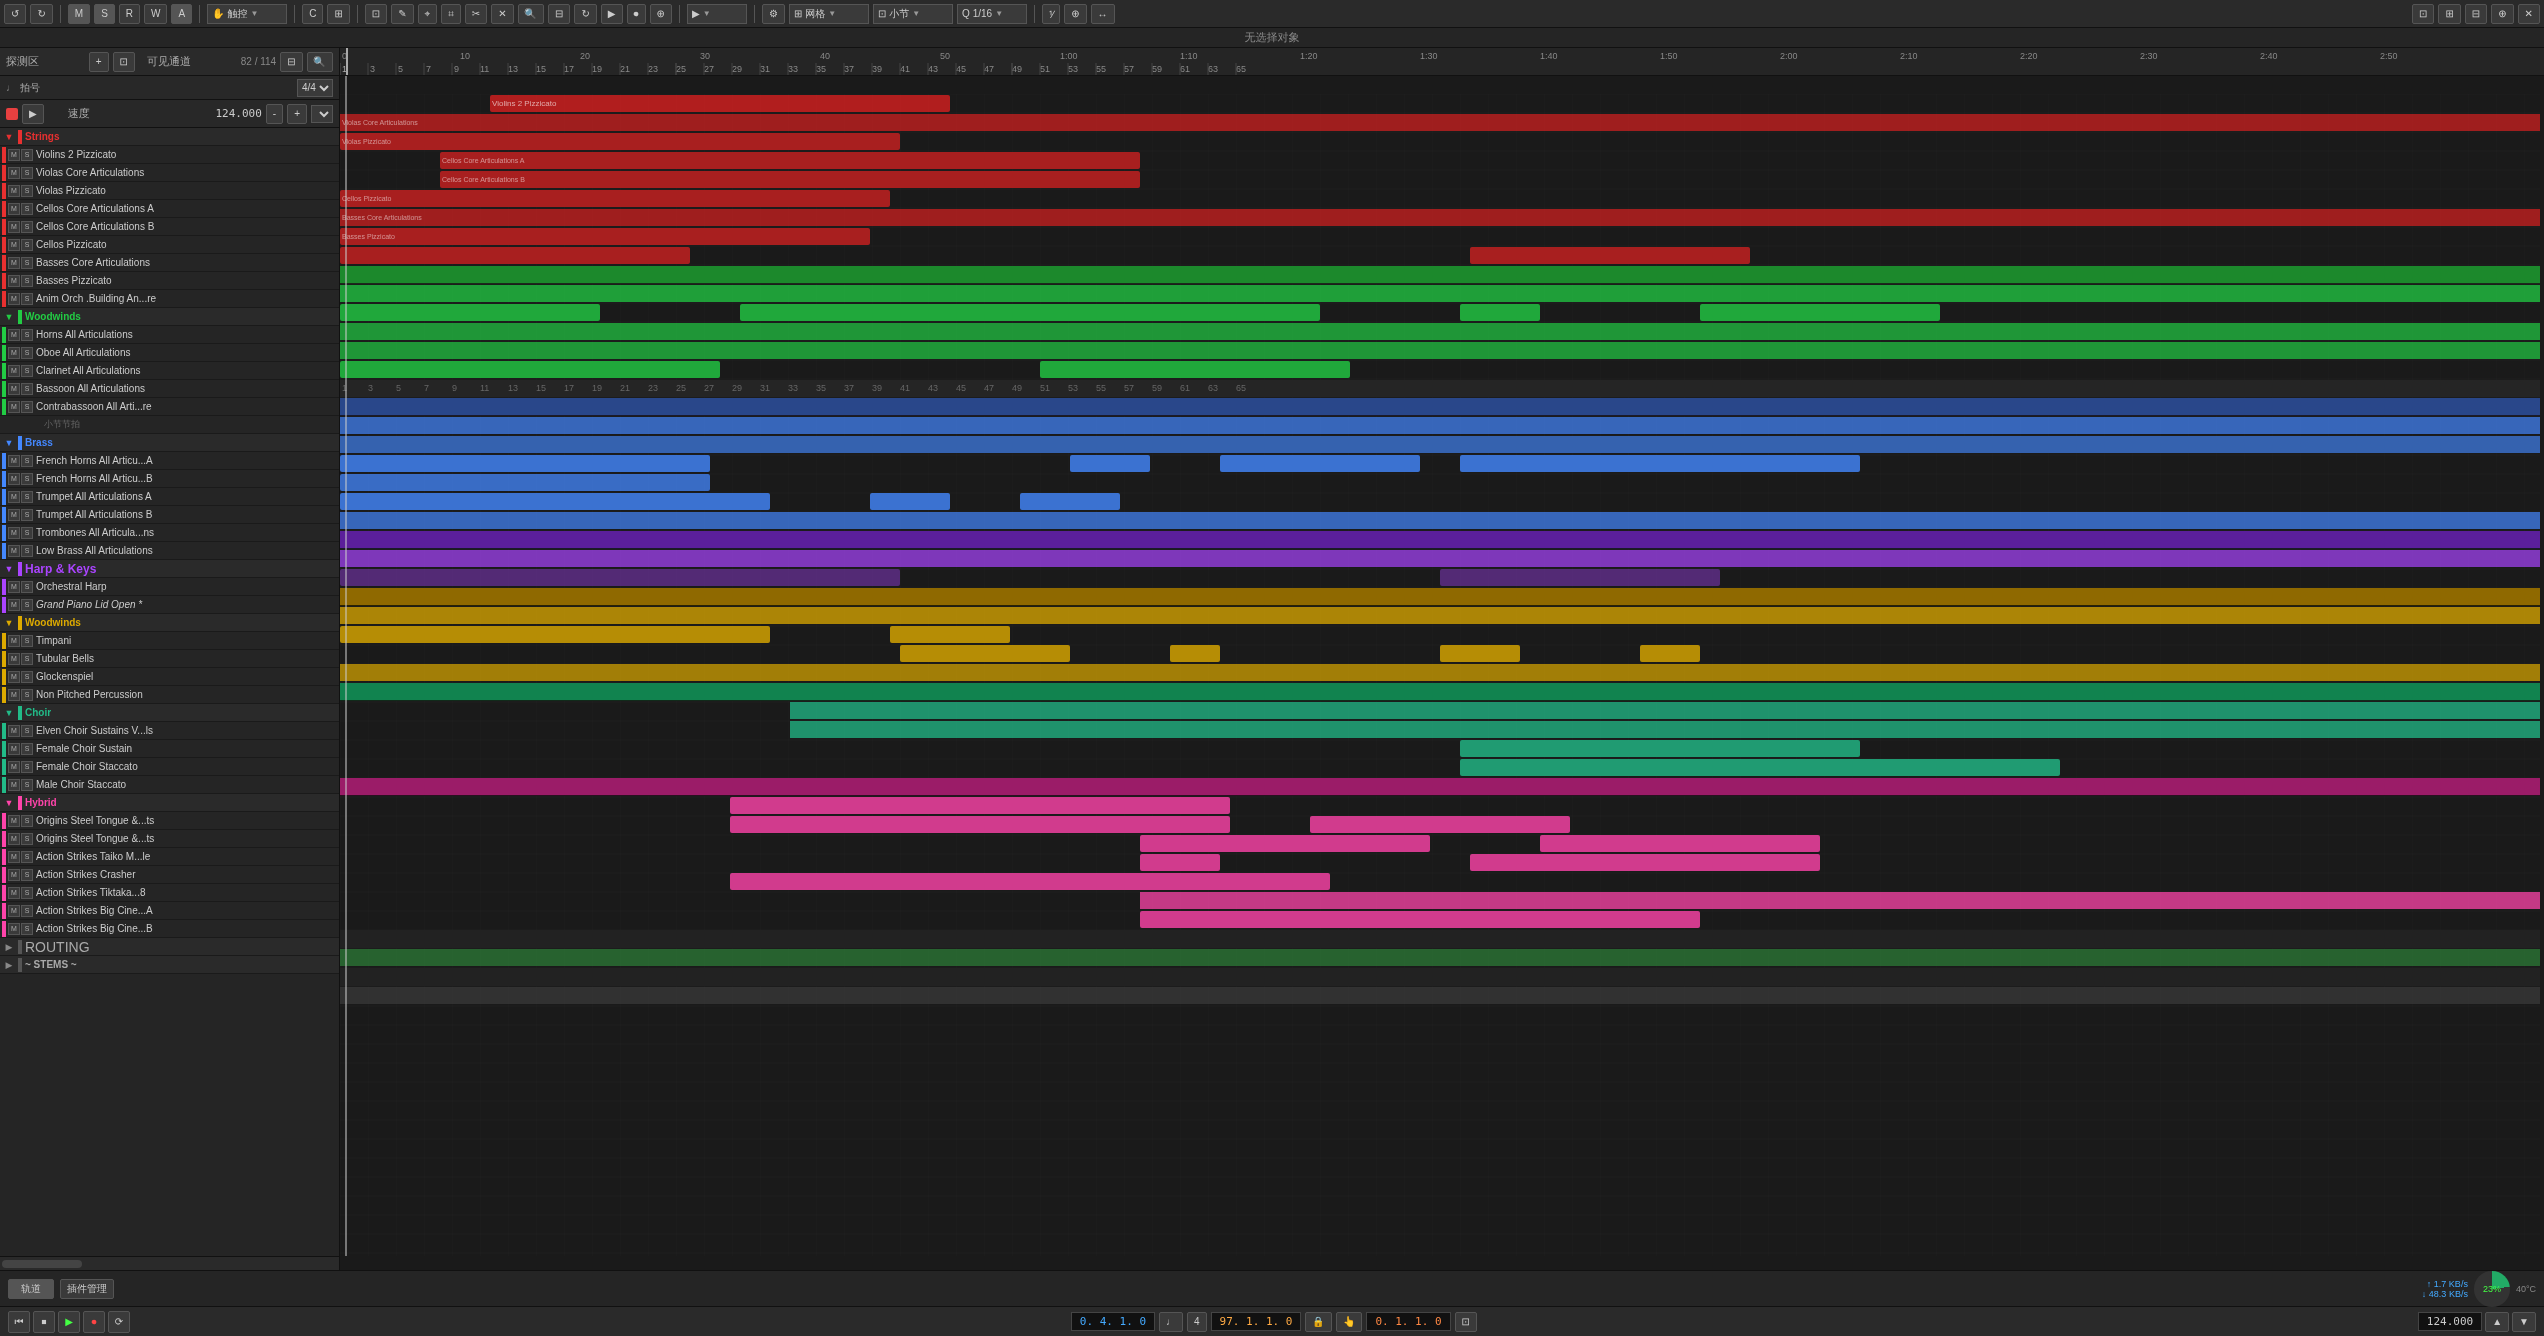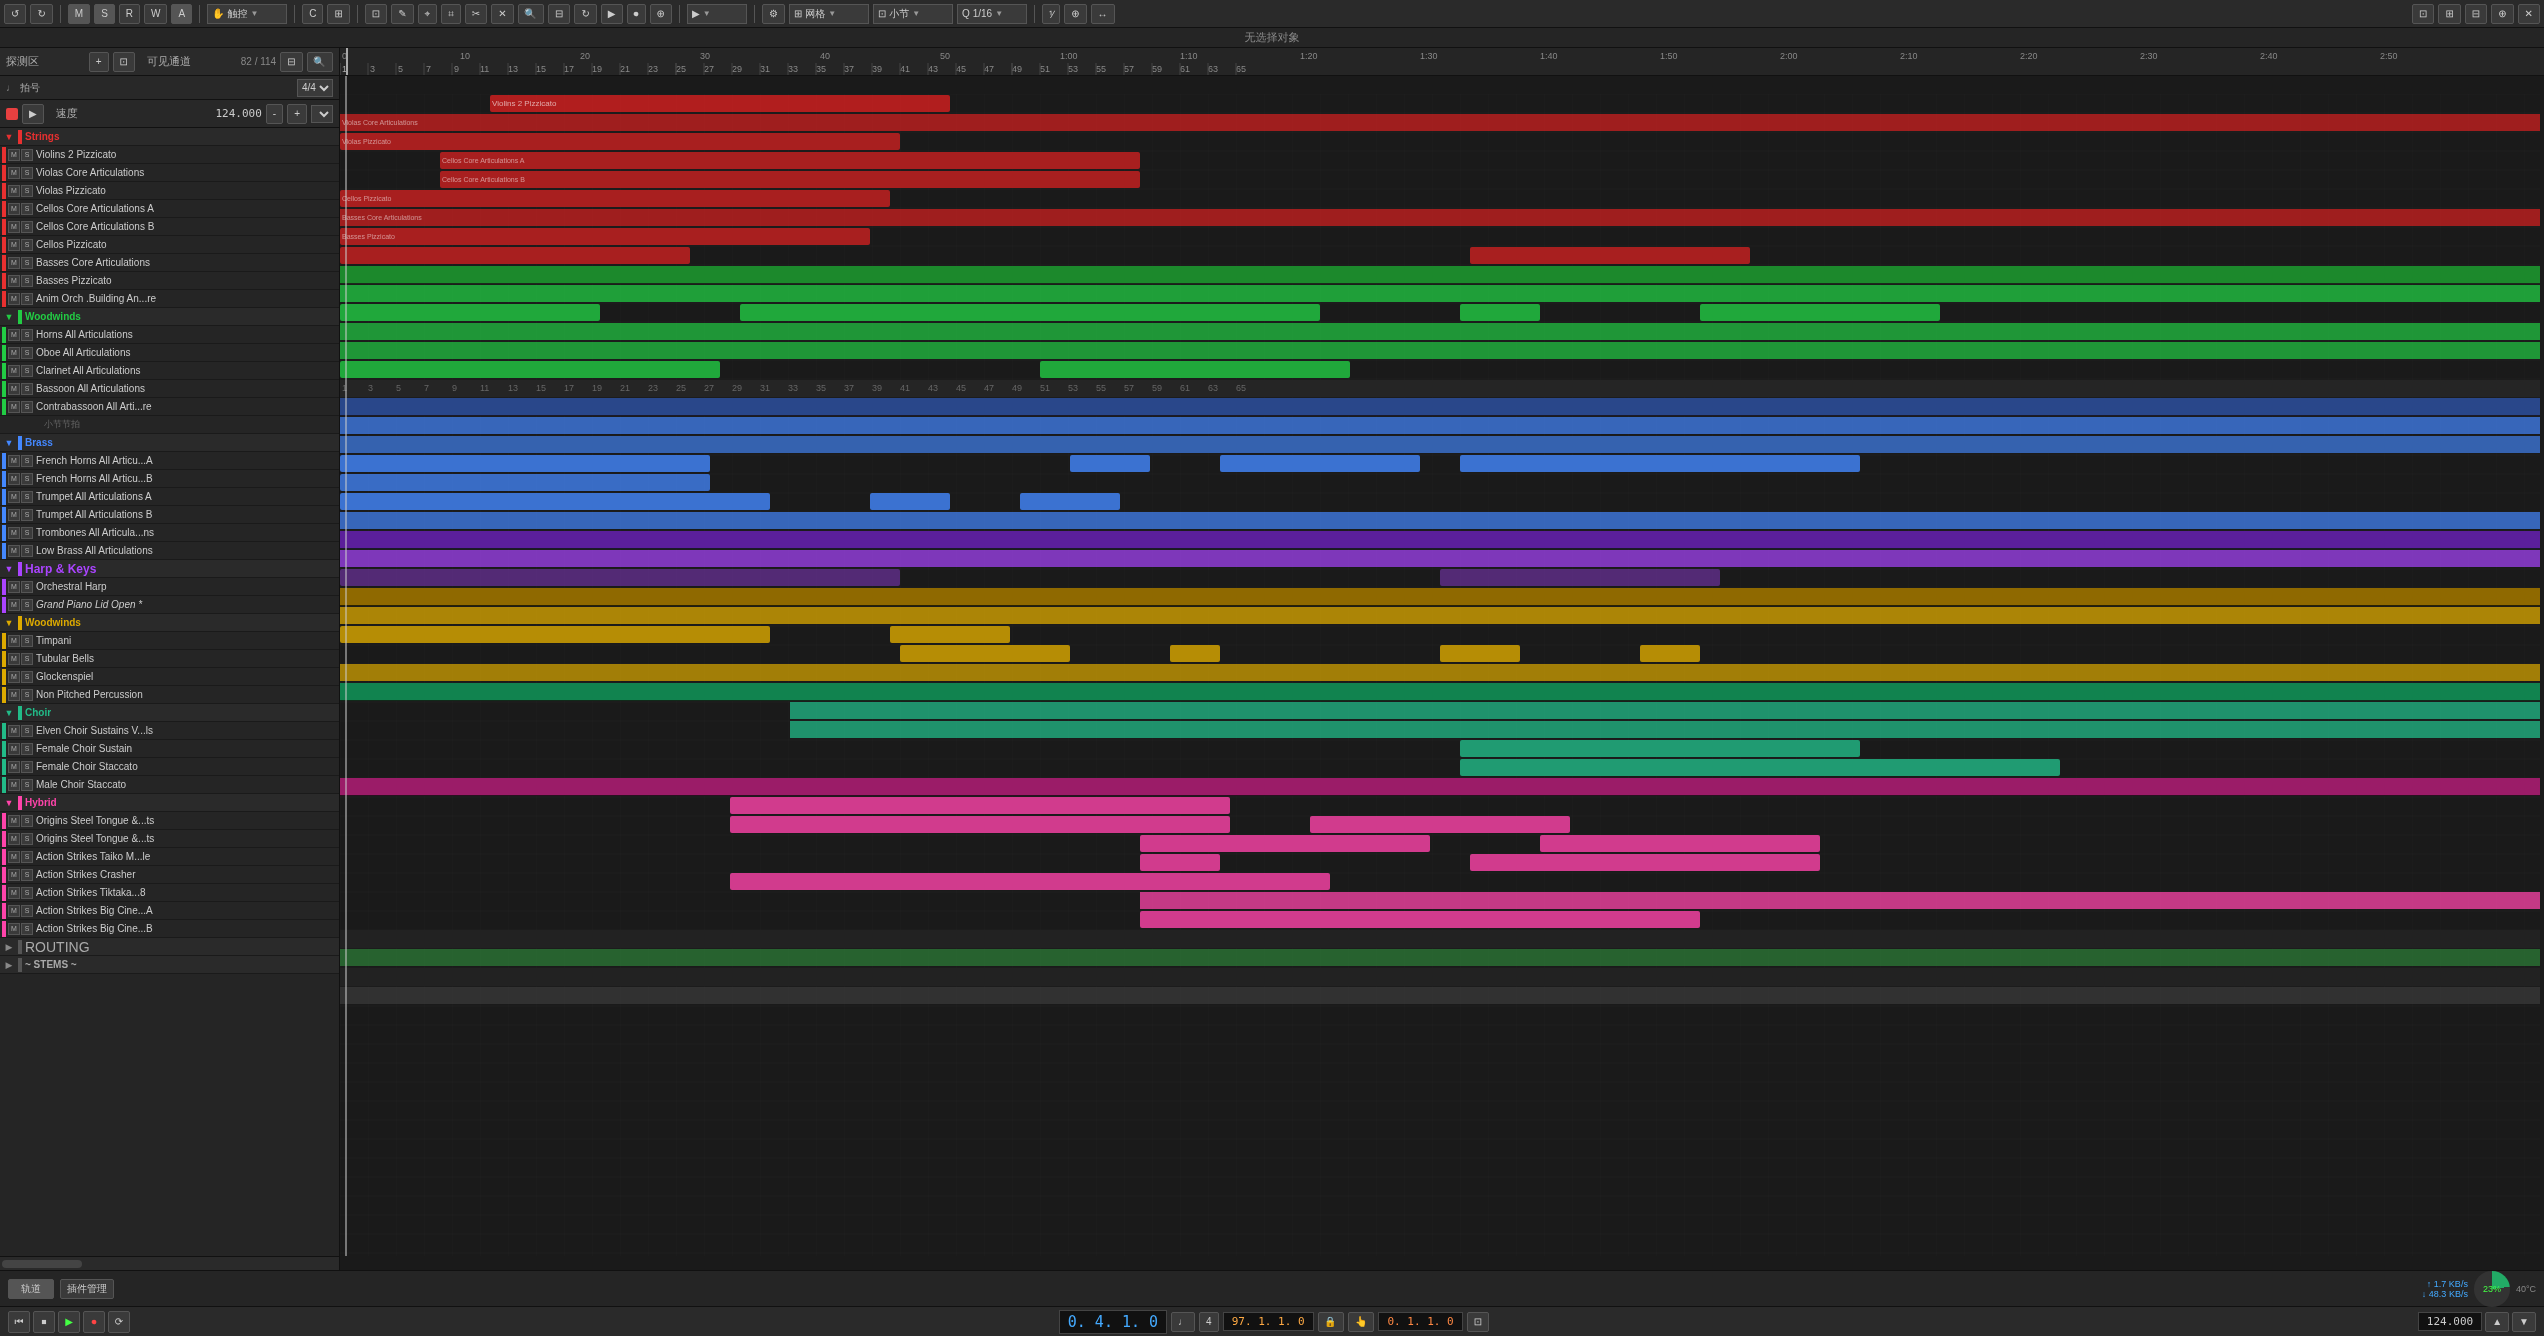--- a/index.html
+++ b/index.html
@@ -340,21 +340,21 @@
       <span>拍号</span>
       <div style="flex:1"></div>
       <select style="background:#3a3a3a;border:1px solid #555;color:#ccc;font-size:10px;height:18px;">
         <option>4/4</option>
       </select>
     </div>
 
     <div id="track-controls-header">
       <div class="tb-btn" style="background:#e84040;width:12px;height:12px;border:none;"></div>
       <div class="tb-btn">▶</div>
-      <span style="margin-left:8px;color:#aaa;text-align:center;">速度</span>
+      <span style="margin-left:20px;color:#aaa;text-align:center;">速度</span>
       <div style="flex:1"></div>
       <span style="color:#ccc;font-family:monospace;">124.000</span>
       <div class="tb-btn">-</div>
       <div class="tb-btn">+</div>
       <select style="background:#3a3a3a;border:1px solid #555;color:#ccc;font-size:10px;height:18px;"></select>
     </div>
 
     <div id="track-list">
 
       <div class="track-folder">
@@ -1027,21 +1027,21 @@
 <div id="transport-bar" style="height:30px;background:#2a2a2a;border-top:1px solid #111;display:flex;align-items:center;justify-content:space-between;padding:0 8px;gap:4px;">
   <div style="display:flex;align-items:center;gap:3px;">
     <div class="transport-btn">⏮</div>
     <div class="transport-btn">⏹</div>
     <div class="transport-btn" style="color:#4f4;">▶</div>
     <div class="transport-btn" style="color:#f44;">⏺</div>
     <div class="transport-btn">⟳</div>
   </div>
 
   <div style="display:flex;align-items:center;gap:4px;">
-    <div class="time-display" style="font-size:15px;color:#4af;">0. 4. 1. 0</div>
+    <div class="time-display" style="font-size:11px;color:#4af;">0. 4. 1. 0</div>
     <div class="tb-btn">♩</div>
     <div class="tb-btn">4</div>
     <div class="time-display" style="color:#fa4;">97. 1. 1. 0</div>
     <div class="tb-btn">🔒</div>
     <div class="tb-btn">👆</div>
     <div class="time-display" style="color:#f84;">0. 1. 1. 0</div>
     <div class="tb-btn">⊡</div>
   </div>
 
   <div style="display:flex;align-items:center;gap:3px;">

